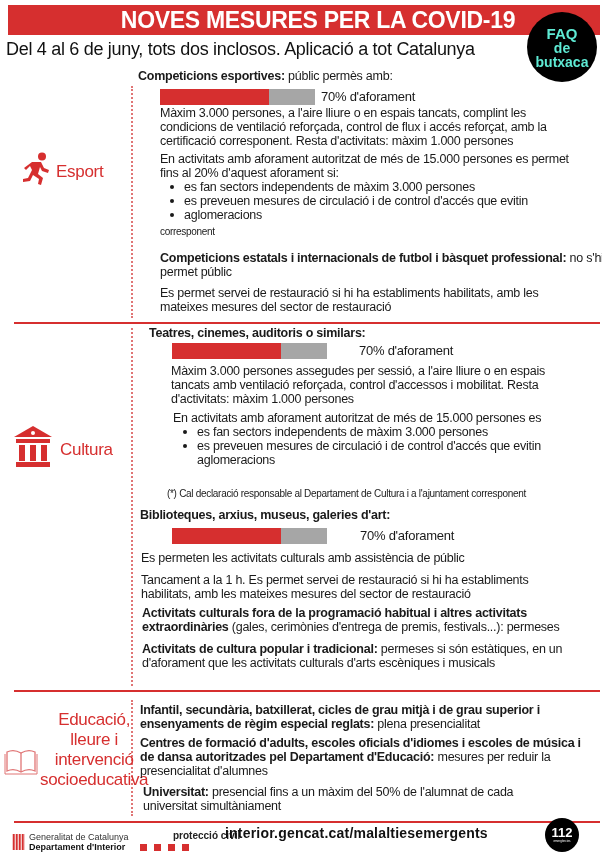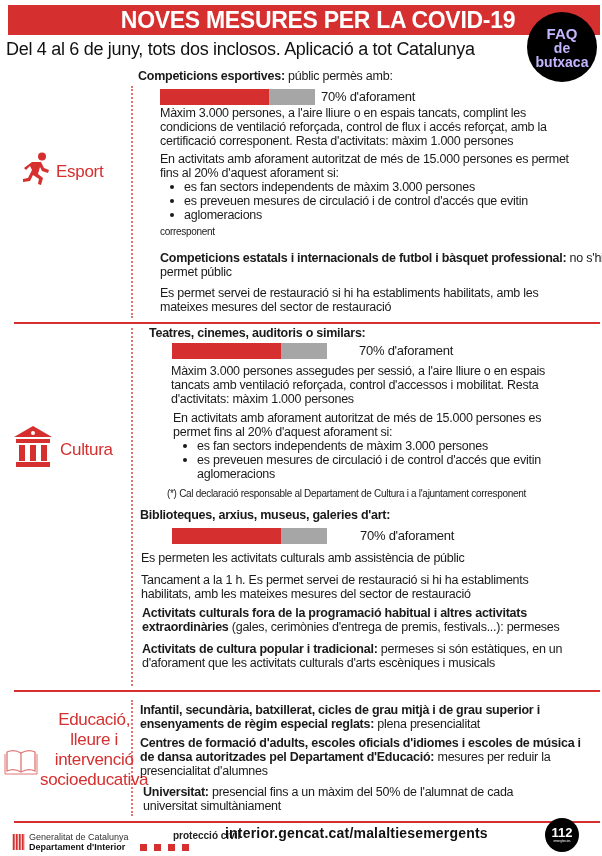--- a/index.html
+++ b/index.html
@@ -14,21 +14,21 @@
     position: absolute; left: 118px; top: 5px; width: 400px; height: 30px;
     color: #fff; font-weight: bold; font-size: 23px; line-height: 30px; letter-spacing: -0.3px;
     text-align: center; white-space: nowrap;
   }
   .subtitle {
     position: absolute; left: 6px; top: 40px; font-size: 18px; line-height: 18px; color: #111;
     letter-spacing: -0.3px; white-space: nowrap;
   }
   .faq-badge {
     position: absolute; left: 527px; top: 12px; width: 70px; height: 70px; border-radius: 50%;
-    background: #000; color: #c4b5fd; text-align: center; font-weight: bold;
+    background: #000; color: #5eead4; text-align: center; font-weight: bold;
     display: flex; flex-direction: column; justify-content: center; align-items: center;
     font-size: 14px; line-height: 14px; padding-top: 2px;
   }
   .faq-badge .l1 { font-size: 15px; }
 
   .section-rule { position: absolute; left: 14px; width: 586px; height: 2px; background: #d62f2f; }
   .dot-sep {
     position: absolute; left: 131px; width: 0; border-left: 2px dotted #e07575;
   }
 
@@ -158,21 +158,20 @@
   <div class="bar-label" style="left:359px;top:343px;">70% d'aforament</div>
 
   <div class="block" style="left:171px;top:364px;">
     <div>Màxim 3.000 persones assegudes per sessió, a l'aire lliure o en espais</div>
     <div>tancats amb ventilació reforçada, control d'accessos  i mobilitat. Resta</div>
     <div>d'activitats: màxim 1.000 persones</div>
   </div>
 
   <div class="block" style="left:173px;top:411px;">
     <div>En activitats amb aforament autoritzat de més de 15.000 persones es</div>
-    <div>permet fins al 20% d'aquest aforament si:</div>
     <ul class="bullets">
       <li>es fan sectors independents de màxim 3.000 persones</li>
       <li>es preveuen mesures de circulació i de control d'accés que evitin</li>
       <li class="cont-nob">aglomeracions</li>
     </ul>
   </div>
 
   <div class="block small" style="left:167px;top:488px;">(*) Cal declaració responsable al Departament de Cultura i a l'ajuntament corresponent</div>
 
   <div class="block" style="left:140px;top:508px;">

